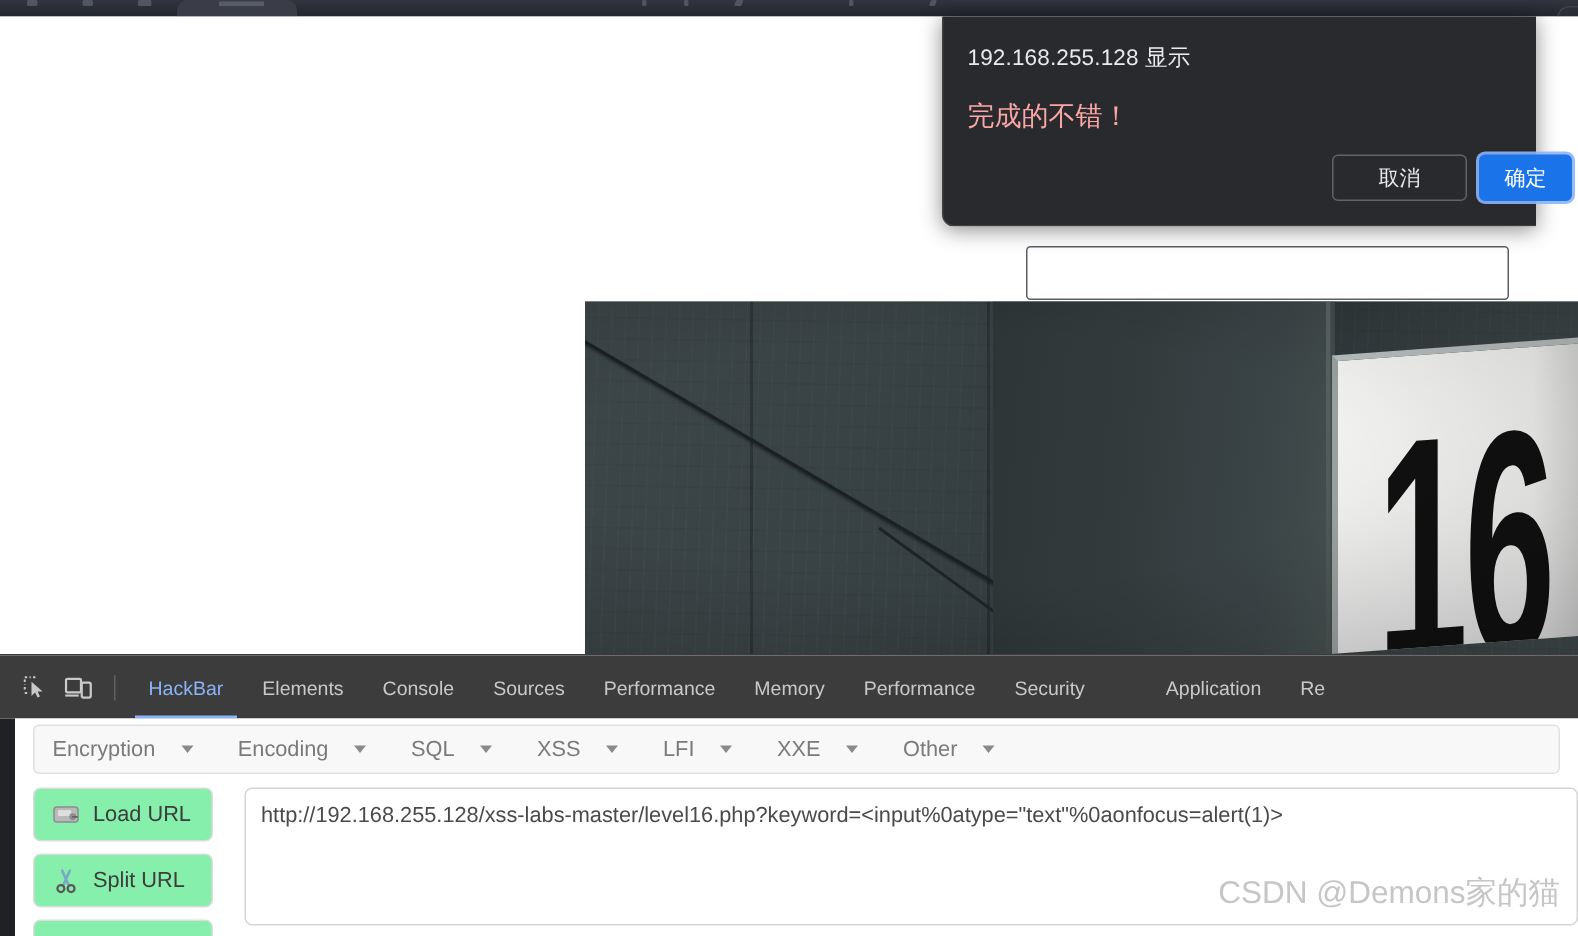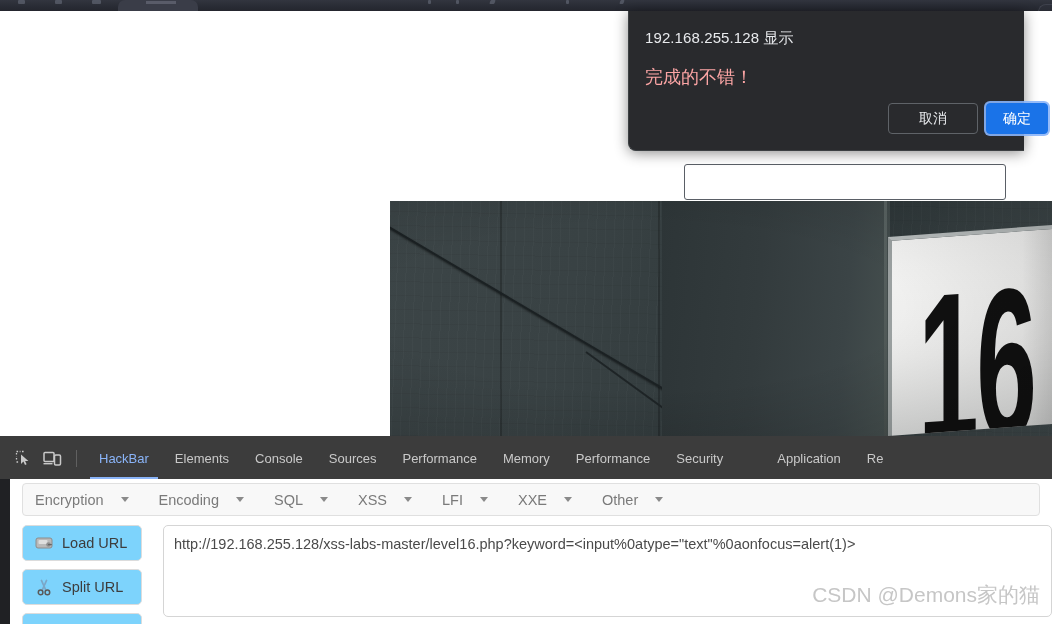--- a/index.html
+++ b/index.html
@@ -277,21 +277,21 @@
     display: inline-block;
   }
 
   .hb-side {
     position: absolute; left: 12px; top: 46px;
     width: 120px;
     display: flex; flex-direction: column; gap: 8px;
   }
   .hb-btn {
     width: 100%; height: 36px;
-    background: #7dd3fc;
+    background: #86efac;
     border: 1px solid #dcdcdc;
     border-radius: 5px;
     display: flex; align-items: center;
     padding-left: 12px;
     gap: 9px;
     font-size: 14.5px; color: #3d3d3d;
     cursor: pointer;
     white-space: nowrap;
     overflow: hidden;
   }

